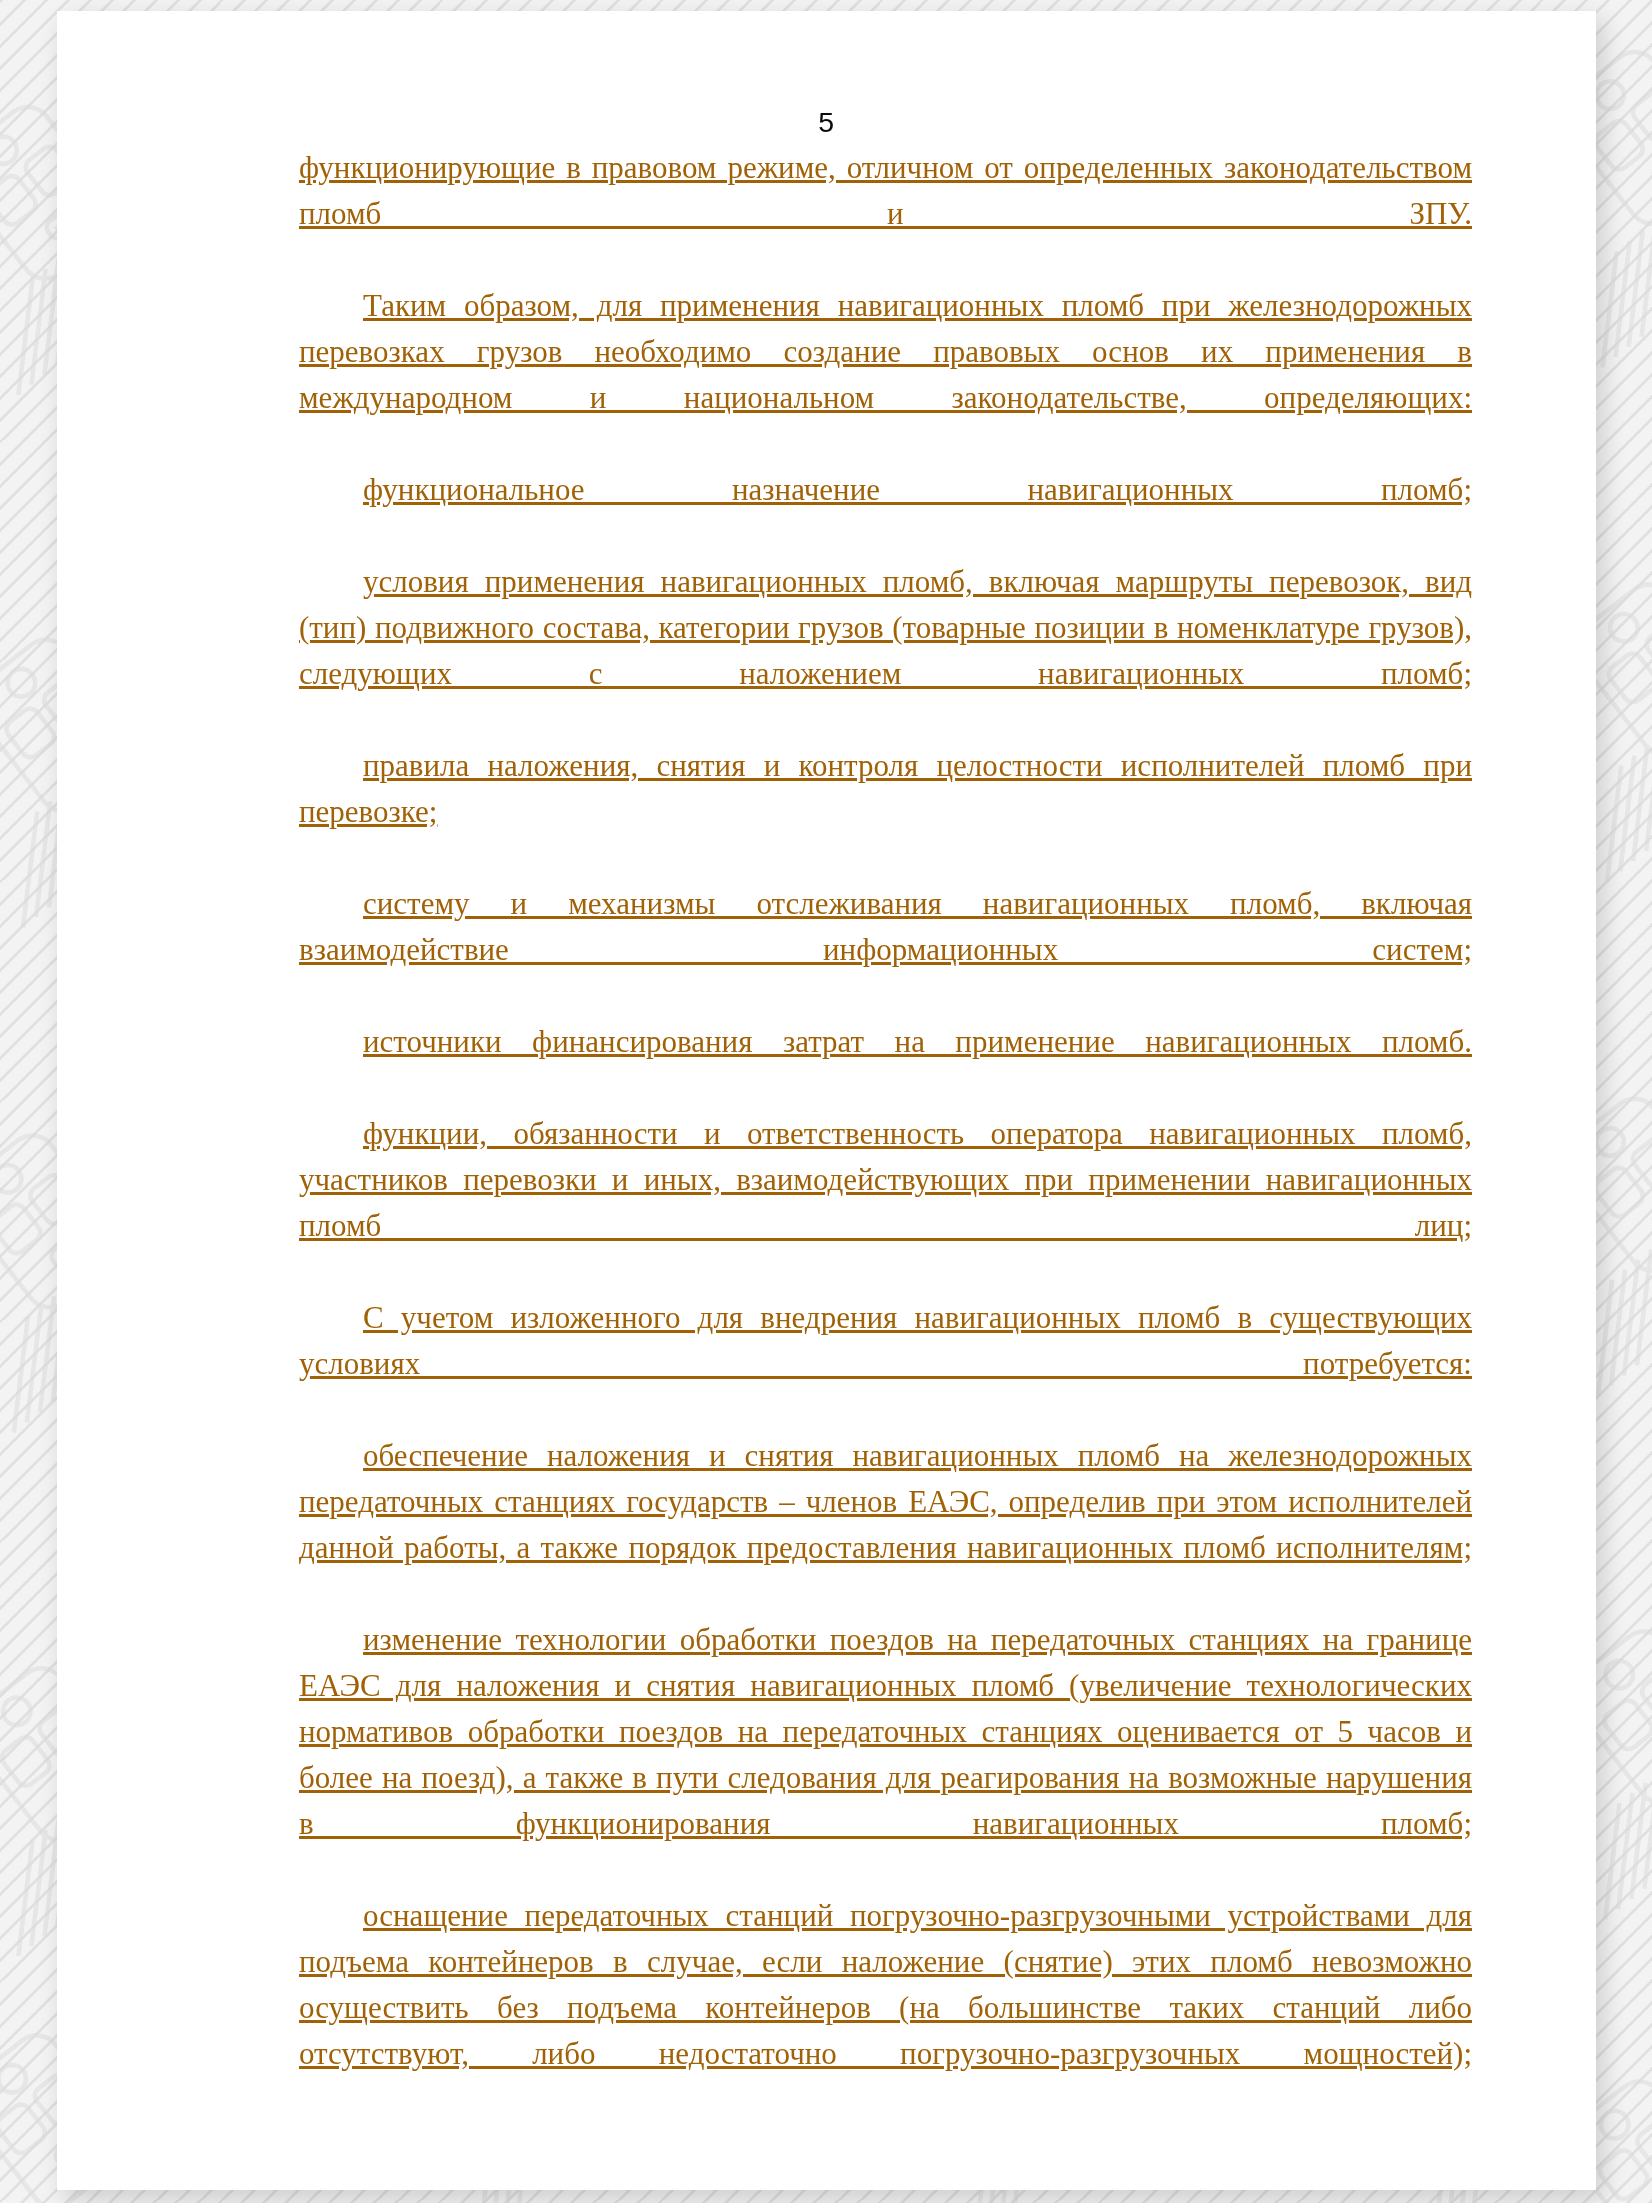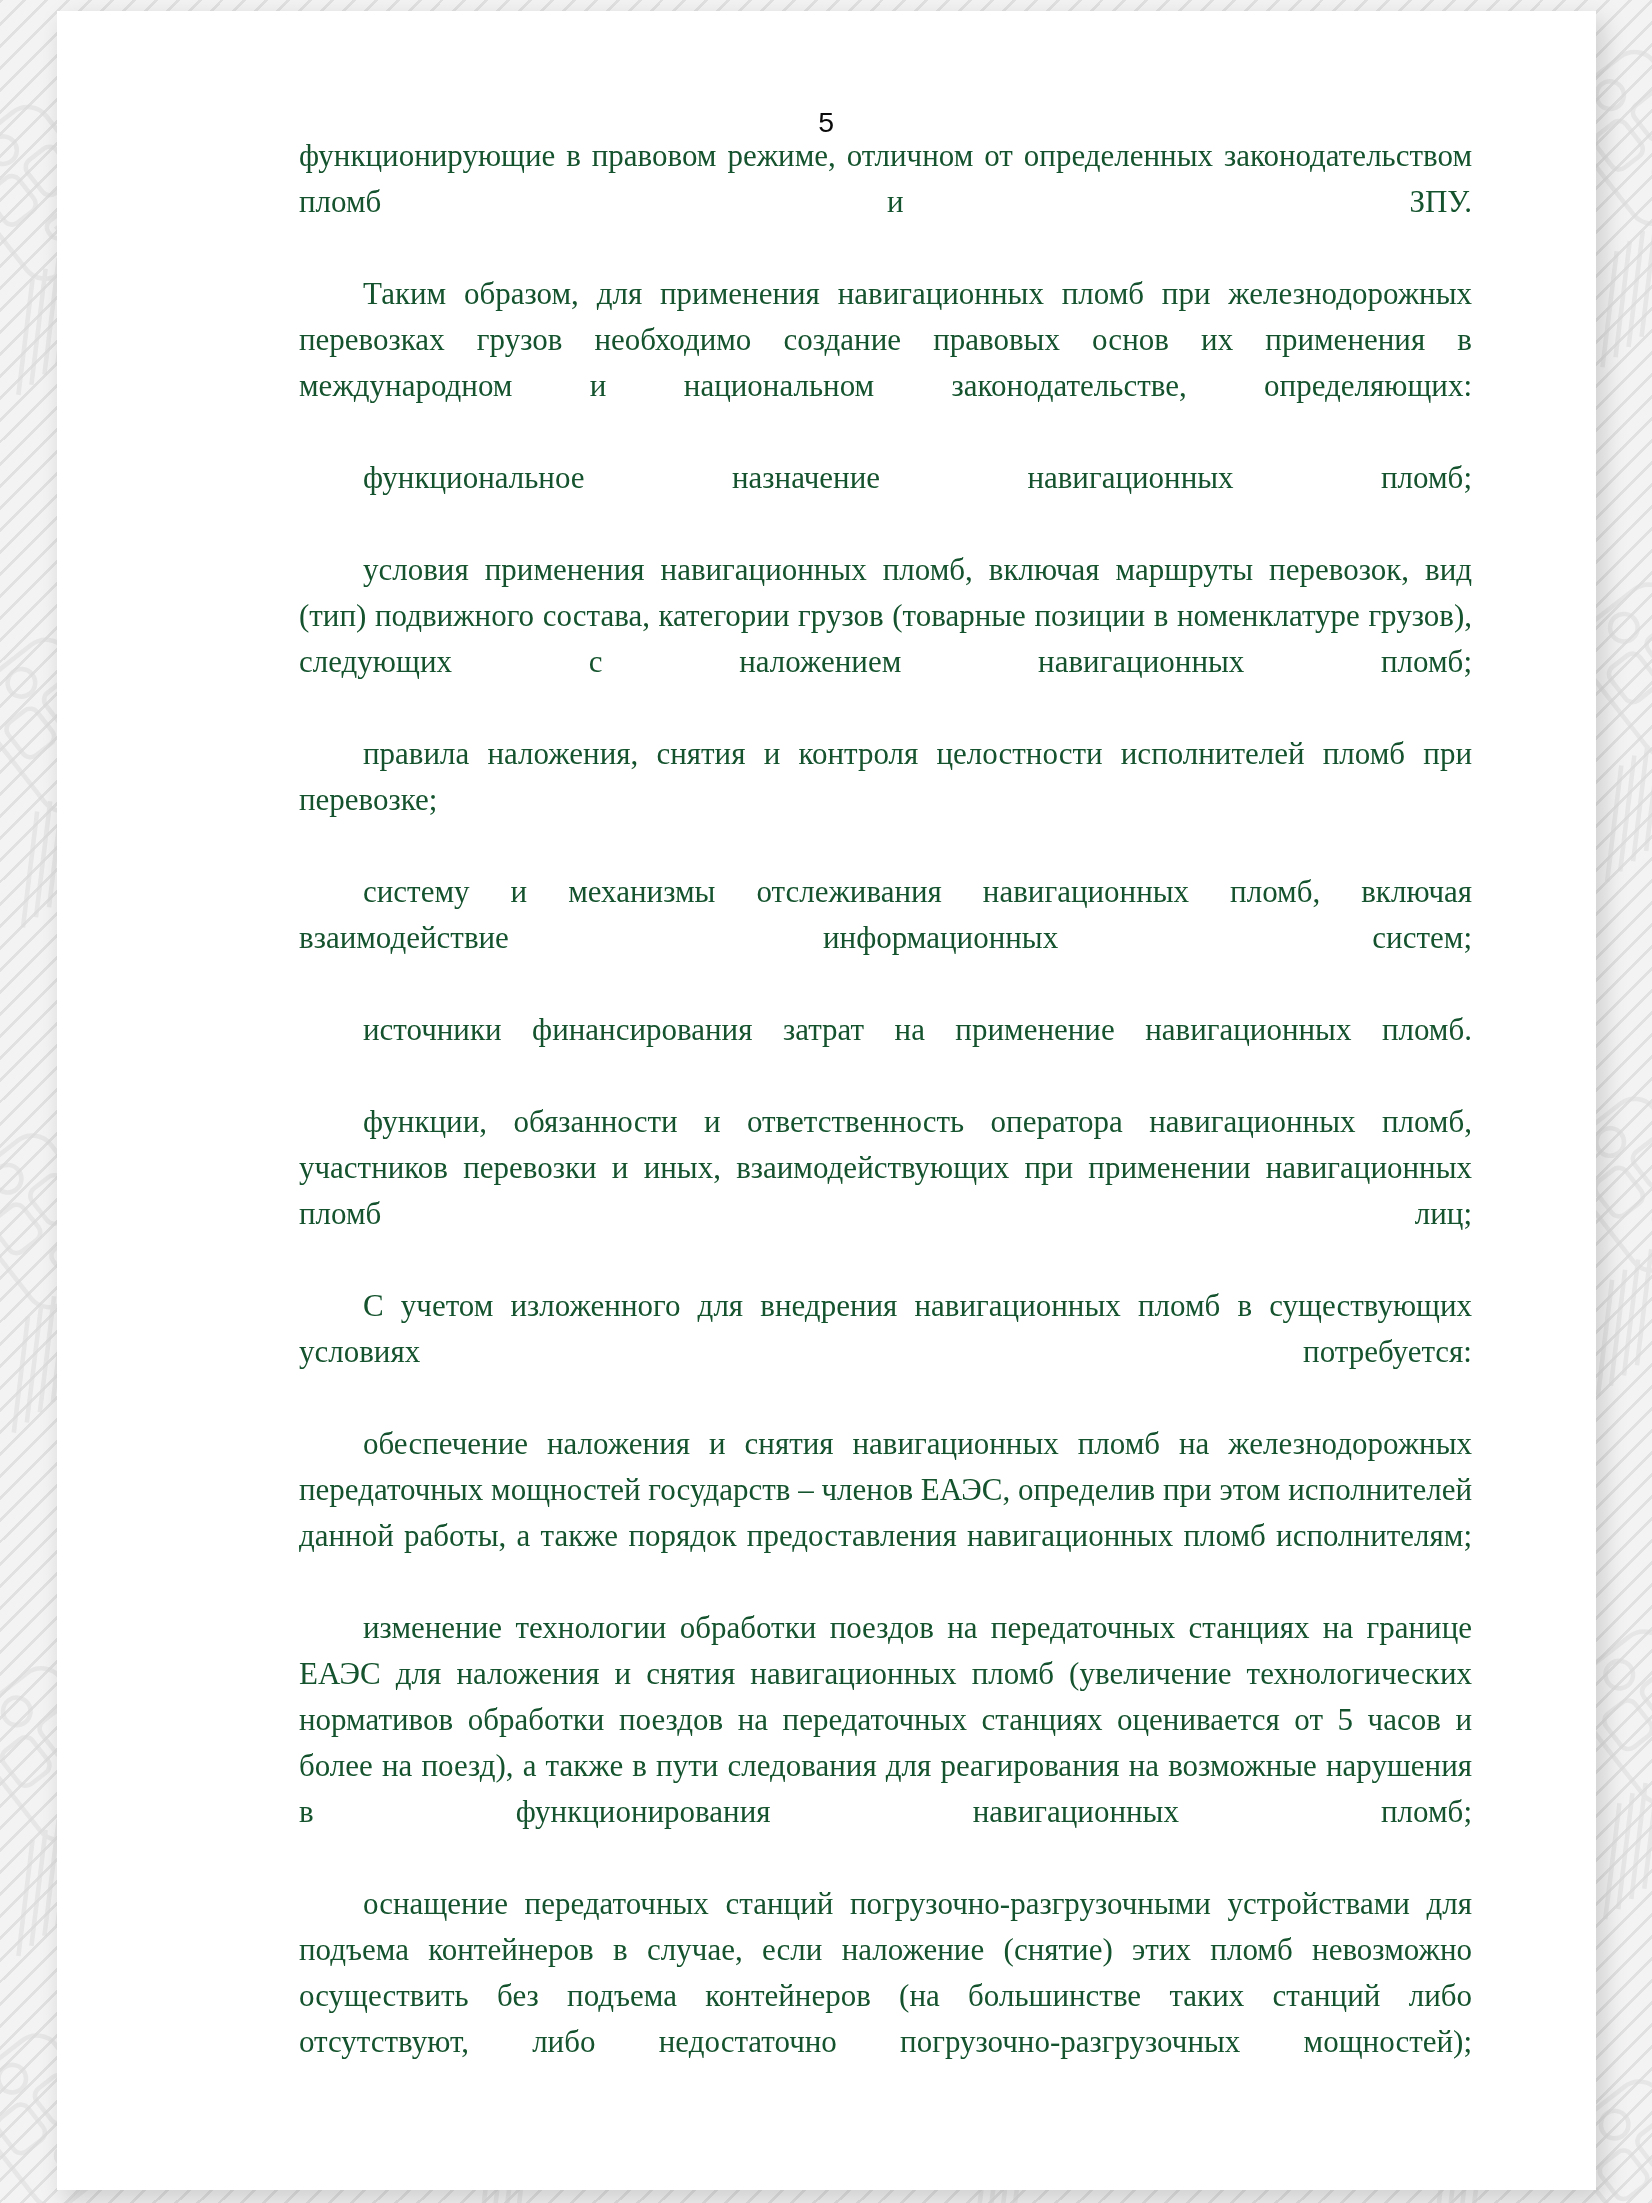--- a/index.html
+++ b/index.html
@@ -61,29 +61,30 @@
     font-size: 28.5px;
     line-height: 31px;
     color: #0a0a0a;
     letter-spacing: 0.5px;
   }
 
   
   #body-text {
     position: absolute;
     left: 242px;      
-    top: 122px;
+    top: 134px;
     width: 1173px;    
     font-size: 31px;
     line-height: 46px;
-    color: #14532d;
+    color: #a16207;
     text-align: justify;
     text-justify: inter-word;
     -webkit-hyphens: none;
     hyphens: none;
+    text-decoration: underline;
   }
   #body-text p {
     margin: 0;
     padding: 0;
     text-align: justify;
   }
   
   #body-text p::after {
     content: "";
     display: inline-block;
@@ -207,20 +208,20 @@
   <div id="body-text">
     <p class="noindent">функционирующие в правовом режиме, отличном от определенных законодательством пломб и ЗПУ.</p>
     <p class="indent">Таким образом, для применения навигационных пломб при железнодорожных перевозках грузов необходимо создание правовых основ их применения в международном и национальном законодательстве, определяющих:</p>
     <p class="indent">функциональное назначение навигационных пломб;</p>
     <p class="indent">условия применения навигационных пломб, включая маршруты перевозок, вид (тип) подвижного состава, категории грузов (товарные позиции в номенклатуре грузов), следующих с наложением навигационных пломб;</p>
     <p class="indent">правила наложения, снятия и контроля целостности исполнителей пломб при перевозке;</p>
     <p class="indent">систему и механизмы отслеживания навигационных пломб, включая взаимодействие информационных систем;</p>
     <p class="indent">источники финансирования затрат на применение навигационных пломб.</p>
     <p class="indent">функции, обязанности и ответственность оператора навигационных пломб, участников перевозки и иных, взаимодействующих при применении навигационных пломб лиц;</p>
     <p class="indent">С учетом изложенного для внедрения навигационных пломб  в существующих условиях потребуется:</p>
-    <p class="indent">обеспечение наложения и снятия навигационных пломб на железнодорожных передаточных мощностей государств – членов ЕАЭС, определив при этом исполнителей данной работы, а также порядок предоставления навигационных пломб исполнителям;</p>
+    <p class="indent">обеспечение наложения и снятия навигационных пломб на железнодорожных передаточных станциях государств – членов ЕАЭС, определив при этом исполнителей данной работы, а также порядок предоставления навигационных пломб исполнителям;</p>
     <p class="indent">изменение технологии обработки поездов на передаточных станциях на границе ЕАЭС для наложения и снятия навигационных пломб (увеличение технологических нормативов обработки поездов на передаточных станциях оценивается от 5 часов и более на поезд), а также в пути следования для реагирования на возможные нарушения в функционирования навигационных пломб;</p>
     <p class="indent">оснащение передаточных станций погрузочно-разгрузочными устройствами для подъема контейнеров в случае, если наложение (снятие) этих пломб невозможно осуществить без подъема контейнеров (на большинстве таких станций либо отсутствуют, либо недостаточно погрузочно-разгрузочных мощностей);</p>
 
   </div>
 
 </div>
 
 
 </body></html>

